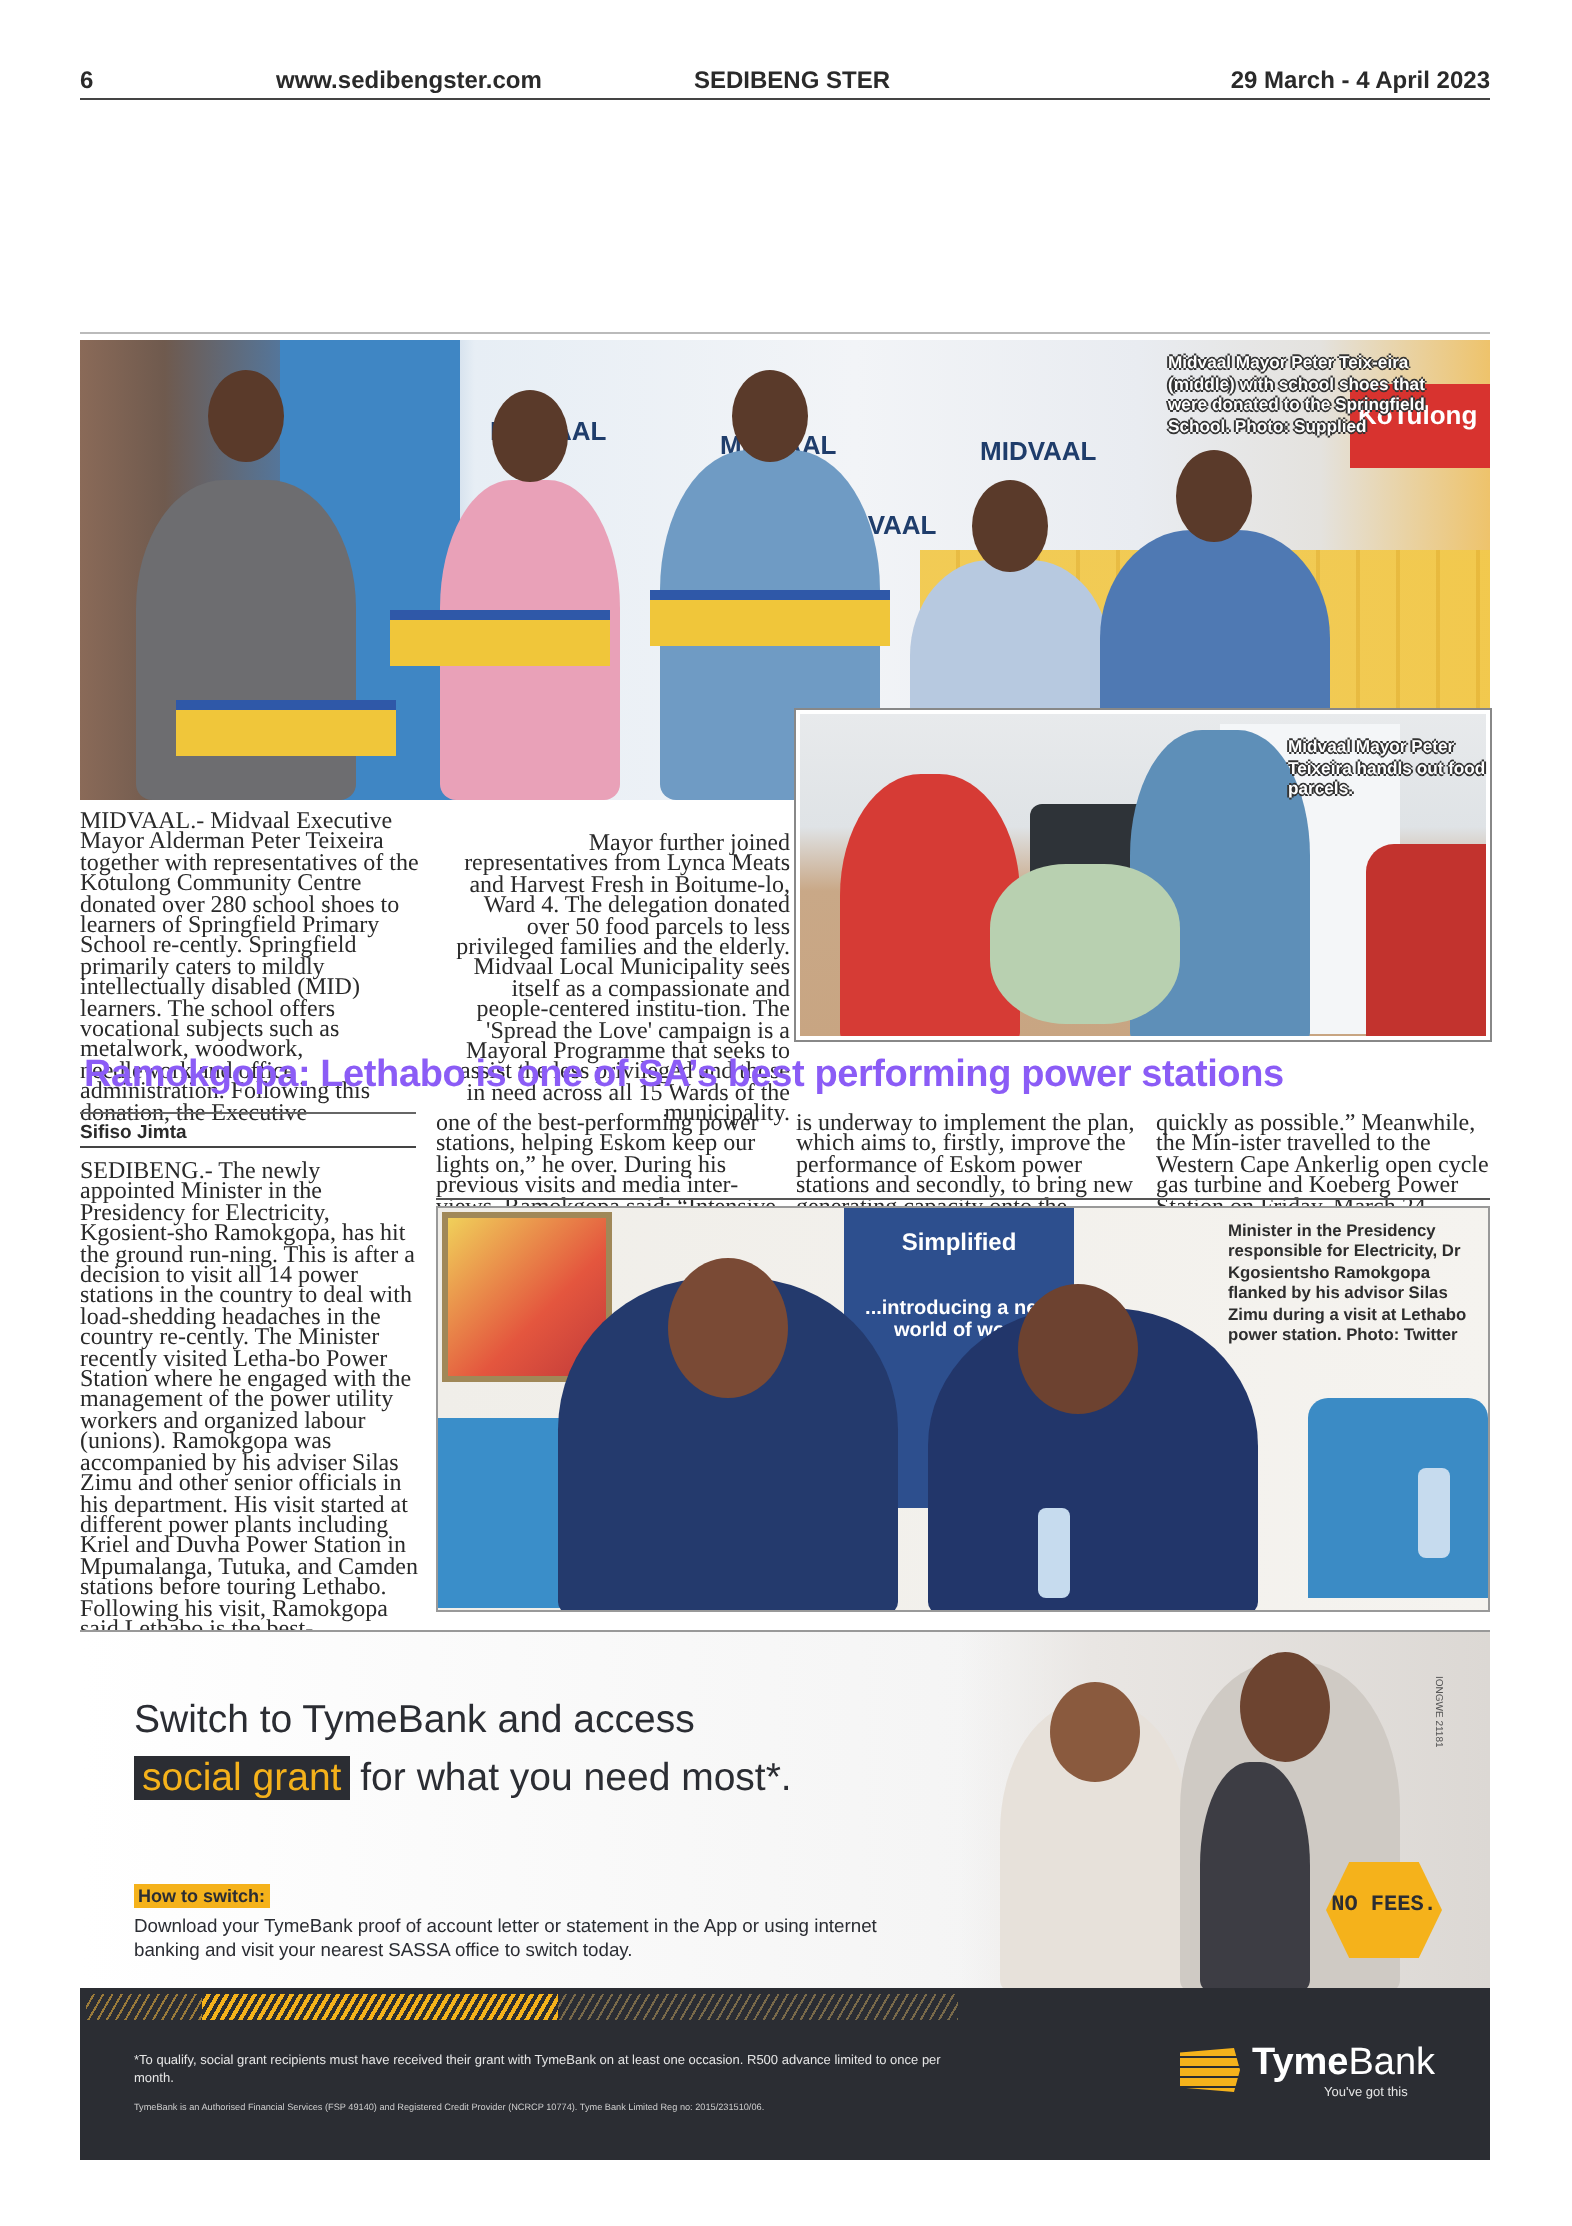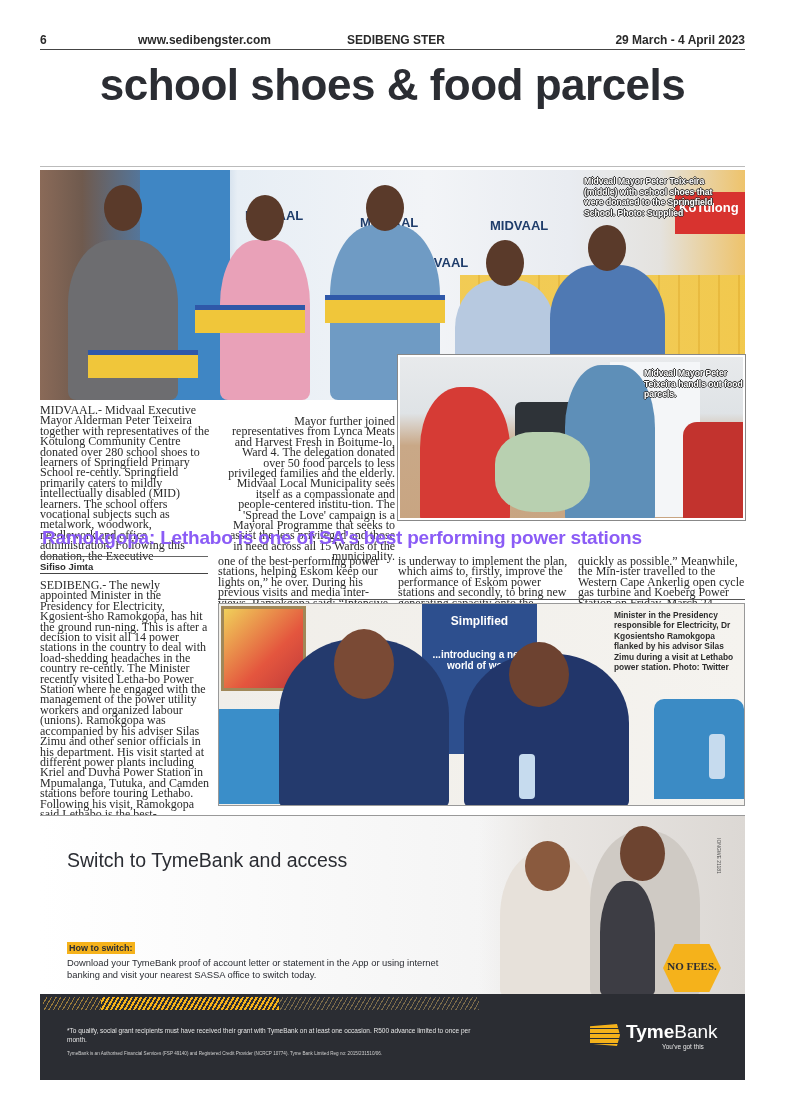--- a/index.html
+++ b/index.html
@@ -68,21 +68,21 @@
   .cap3 { position: absolute; left: 614px; top: 610px; width: 130px; font-family: "Liberation Sans", sans-serif; font-weight: bold; font-size: 8.4px; line-height: 10.4px; color: #2d2d2d; }
 
   .ad { position: absolute; left: 40px; top: 815px; width: 705px; height: 265px; background: linear-gradient(90deg, #ffffff 0%, #f6f6f6 55%, #eeeeee 100%); border-top: 1px solid #999; overflow: hidden; }
   .ad-photo { position: absolute; left: 440px; top: 0; width: 265px; height: 180px; background: linear-gradient(90deg, rgba(255,255,255,0) 0%, #e9e6e3 25%, #dcd8d4 100%); }
   .ad-photo .grandma { position: absolute; left: 20px; top: 35px; width: 95px; height: 145px; background: #e7e1da; border-radius: 45% 45% 6px 6px; }
   .ad-photo .grandma .face { position: absolute; left: 25px; top: -10px; width: 45px; height: 50px; background: #8a5a3e; border-radius: 50%; }
   .ad-photo .grandpa { position: absolute; left: 110px; top: 15px; width: 110px; height: 165px; background: #cfcac4; border-radius: 45% 45% 6px 6px; }
   .ad-photo .grandpa .face { position: absolute; left: 30px; top: -5px; width: 45px; height: 55px; background: #6d4430; border-radius: 50%; }
   .ad-photo .kid { position: absolute; left: 120px; top: 65px; width: 55px; height: 115px; background: #3d3d44; border-radius: 45% 45% 6px 6px; }
   .credit { position: absolute; left: 682px; top: 22px; transform: rotate(90deg); transform-origin: left top; font-family: "Liberation Sans", sans-serif; font-size: 5px; color: #555; white-space: nowrap; }
-  .no-fees { position: absolute; left: 623px; top: 128px; width: 58px; height: 48px; background: #f5b21b; clip-path: polygon(20% 0, 80% 0, 100% 50%, 80% 100%, 20% 100%, 0 50%); font-family: Liberation Serif, serif; font-weight: bold; font-size: 11px; color: #2b2d33; text-align: center; padding-top: 16px; }
+  .no-fees { position: absolute; left: 623px; top: 115px; width: 58px; height: 48px; background: #f5b21b; clip-path: polygon(20% 0, 80% 0, 100% 50%, 80% 100%, 20% 100%, 0 50%); font-family: Liberation Mono, monospace; font-weight: bold; font-size: 11px; color: #2b2d33; text-align: center; padding-top: 16px; }
 
   .ad-headline { position: absolute; left: 27px; top: 30px; font-family: Liberation Sans, sans-serif; font-size: 19.5px; line-height: 29px; color: #2b2d33; }
   .hl { background: #2b2d33; color: #f5b21b; padding: 0 4px; }
   .ad-howto-label { position: absolute; left: 27px; top: 126px; background: #f5b21b; font-family: "Liberation Sans", sans-serif; font-weight: bold; font-size: 9px; padding: 1px 2px; color: #2b2d33; }
   .ad-howto-text { position: absolute; left: 27px; top: 141px; width: 400px; font-family: "Liberation Sans", sans-serif; font-size: 9.4px; line-height: 12px; color: #2b2d33; }
 
   .ad-footer { position: absolute; left: 0; top: 178px; width: 705px; height: 87px; background: #2b2d33; }
   .stripe { position: absolute; left: 3px; top: 3px; height: 13px; }
   .stripe-a { left: 3px; width: 58px; background: repeating-linear-gradient(120deg, transparent 0 3px, #9a7a3a 3px 4px); }
   .stripe-b { left: 61px; width: 178px; background: repeating-linear-gradient(120deg, transparent 0 2px, #f5b21b 2px 4px); }
@@ -99,21 +99,20 @@
 <body>
 
 <div class="masthead">
   <span class="mh-page">6</span>
   <span class="mh-url">www.sedibengster.com</span>
   <span class="mh-paper">SEDIBENG STER</span>
   <span class="mh-date">29 March - 4 April 2023</span>
 </div>
 
 <div class="headline1">
-  <div>school shoes &amp; food parcels</div>
 </div>
 <div class="rule-thin" style="top:166px;"></div>
 
 <div class="photo photo-main">
   <div class="banner"></div>
   <div class="logo-mid" style="left:205px;top:38px;">MIDVAAL</div>
   <div class="logo-mid" style="left:320px;top:45px;">MIDVAAL</div>
   <div class="logo-mid" style="left:450px;top:48px;">MIDVAAL</div>
   <div class="logo-mid" style="left:370px;top:85px;">MIDVAAL</div>
   <div class="boxes"></div>
@@ -189,20 +188,21 @@
     <div class="grandpa">
         <div class="face"></div>
       </div>
     <div class="kid"></div>
   </div>
   <div class="credit">IONGWE 21181</div>
   <div class="no-fees">NO FEES.</div>
 
   <div class="ad-headline">
     <div>Switch to TymeBank and access</div>
+    <div><span class="hl">social grant</span> <span>for what you need most*.</span></div>
   </div>
 
   <div class="ad-howto-label">How to switch:</div>
   <div class="ad-howto-text">Download your TymeBank proof of account letter or statement in the App or using internet banking and visit your nearest SASSA office to switch today.</div>
 
   <div class="ad-footer">
     <div class="stripe stripe-a"></div>
     <div class="stripe stripe-b"></div>
     <div class="stripe stripe-c"></div>
     <div class="foot-disclaimer">*To qualify, social grant recipients must have received their grant with TymeBank on at least one occasion. R500 advance limited to once per month.</div>

